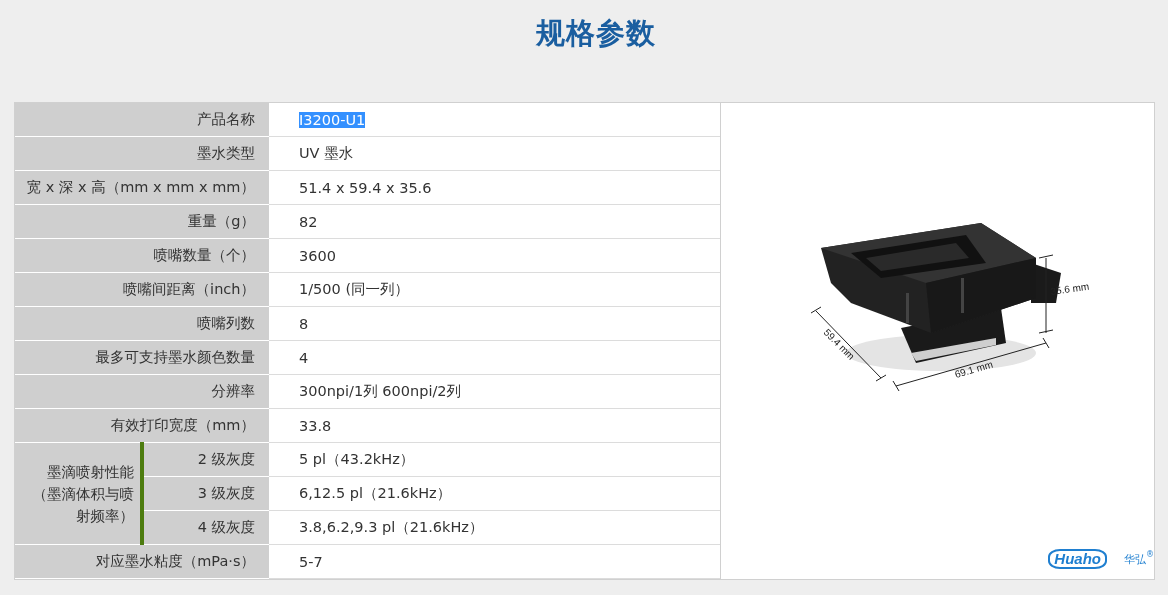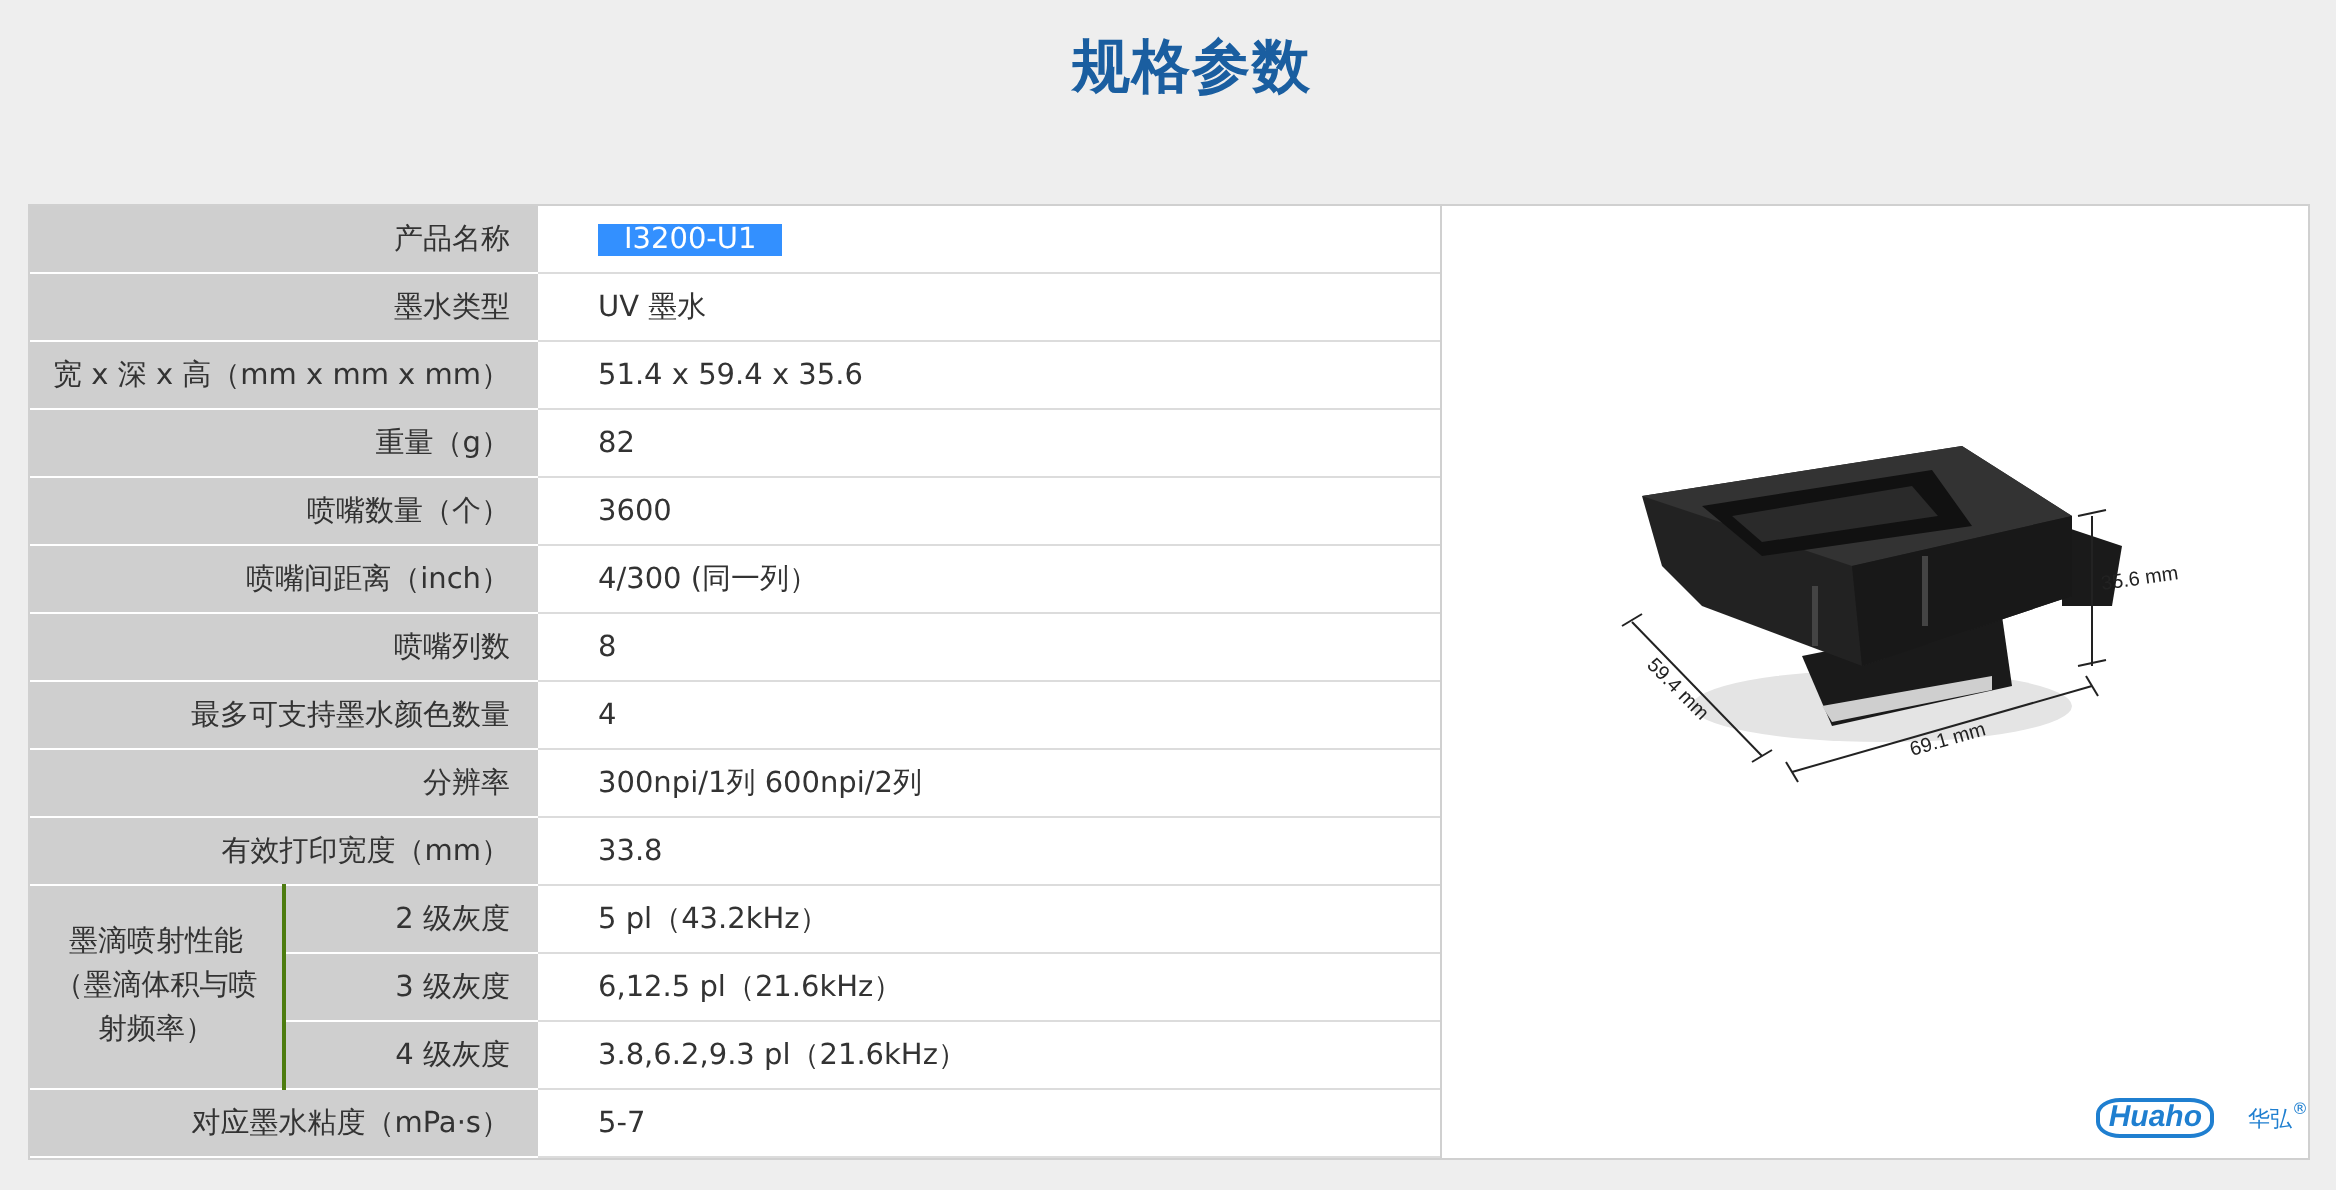--- a/index.html
+++ b/index.html
@@ -31,26 +31,25 @@
     border-bottom: 1px solid #dcdcdc;
     vertical-align: middle;
     white-space: nowrap;
   }
   td.lbl {
     background: #cfcfcf; text-align: right; padding-right: 14px !important;
     color: #333; border-bottom: 1px solid #ffffff !important;
   }
   td.val { background: #ffffff; padding-left: 30px !important; color: #333; }
   td.grp-lbl {
-    background: #cfcfcf; text-align: center; line-height: 22px;
-    border-right: 2px solid #4d7c0f; white-space: normal !important;
+    background: #cfcfcf; text-align: right; line-height: 22px;
+    border-right: 4px solid #4d7c0f; white-space: normal !important;
     border-bottom: 1px solid #ffffff !important;
-    font-family: Liberation Mono, monospace;
   }
-  .sel { background: #3390ff; color: #ffffff; padding: 0 13px; }
+  .sel { background: #3390ff; color: #ffffff; padding: 0 0; }
   .image-panel {
     position: absolute; left: 705px; top: 0;
     width: 433px; height: 476px;
     border-left: 1px solid #d0d0d0;
     background: #ffffff;
   }
   .image-caption {
     position: absolute; top: 28px; left: 0; width: 100%;
     text-align: center; font-size: 14px; color: #333;
   }
@@ -97,21 +96,21 @@
     <tr>
       <td class="lbl" colspan="2">重量（g）</td>
       <td class="val">82</td>
     </tr>
     <tr>
       <td class="lbl" colspan="2">喷嘴数量（个）</td>
       <td class="val">3600</td>
     </tr>
     <tr>
       <td class="lbl" colspan="2">喷嘴间距离（inch）</td>
-      <td class="val">4/300 (同一列）</td>
+      <td class="val">1/500 (同一列）</td>
     </tr>
     <tr>
       <td class="lbl" colspan="2">喷嘴列数</td>
       <td class="val">8</td>
     </tr>
     <tr>
       <td class="lbl" colspan="2">最多可支持墨水颜色数量</td>
       <td class="val">4</td>
     </tr>
     <tr>

